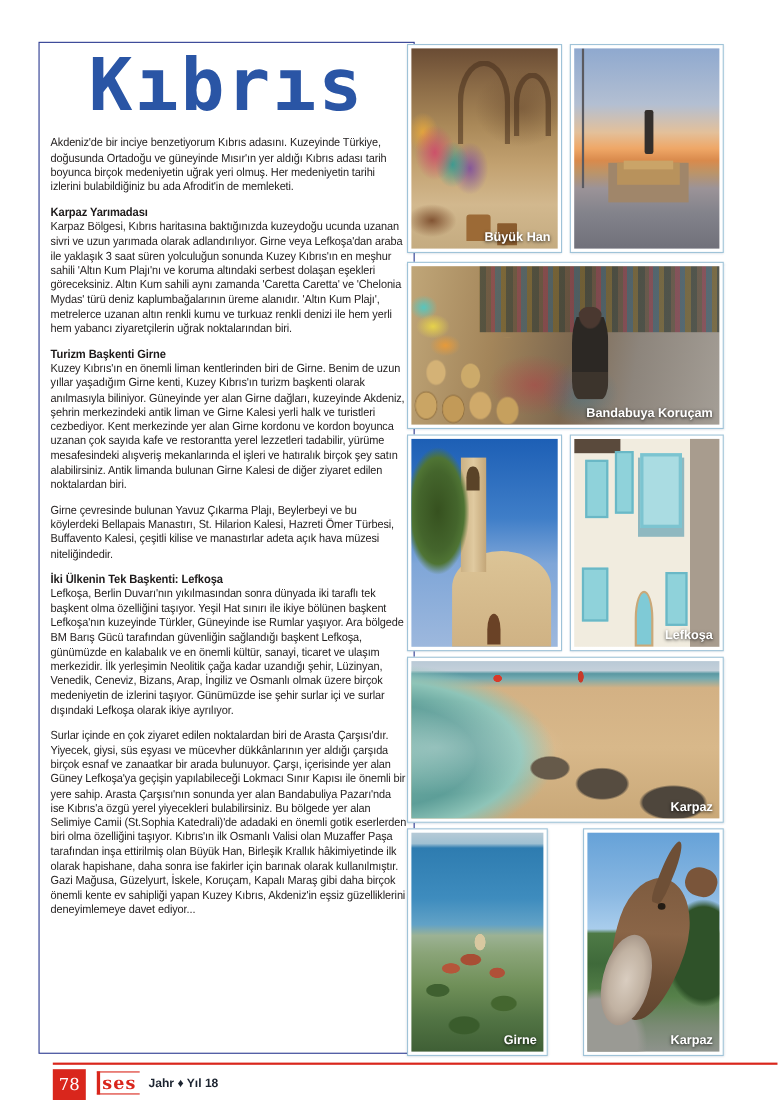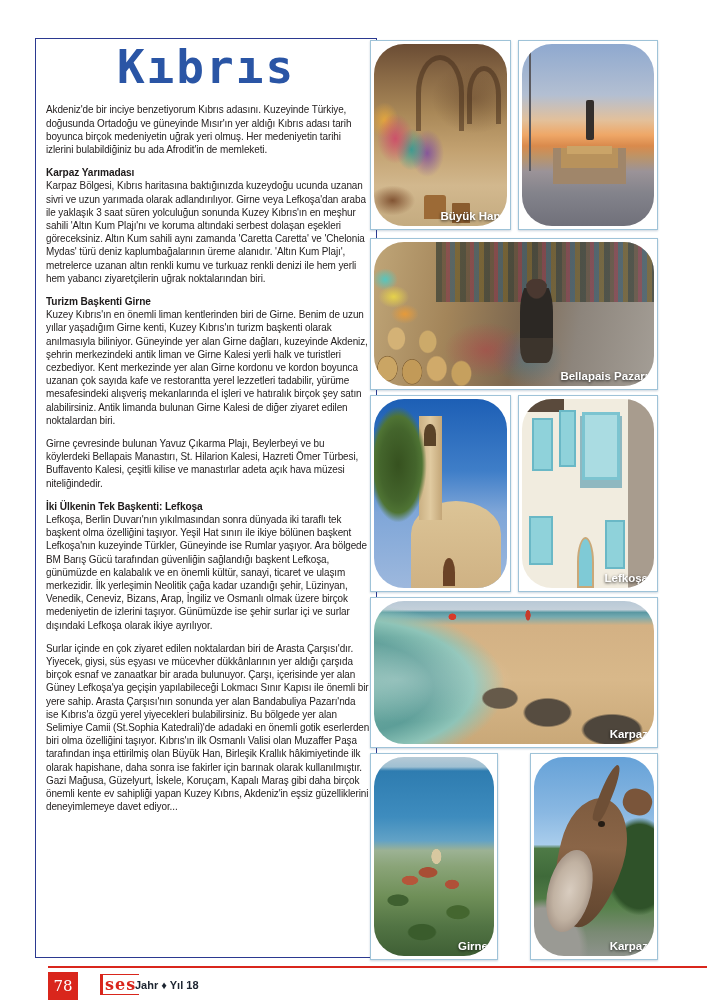--- a/index.html
+++ b/index.html
@@ -9,21 +9,21 @@
   .page { position:relative; width:707px; height:1000px; background:#fff; }
 
   
   .text-frame {
     position:absolute; left:35px; top:38px; width:342px; height:920px;
     border:1.5px solid #2b3990; overflow:hidden; background:#fff;
   }
   .masthead { text-align:center; padding-top:4px; }
   .title {
     font-family:"DejaVu Sans Mono", monospace; font-weight:bold;
-    font-size:46px; line-height:1.05; color:#2a55a5; letter-spacing:2px;
+    font-size:66px; line-height:1.05; color:#2a55a5; letter-spacing:2px;
   }
   .byline { margin-top:8px; font-size:12px; font-weight:bold; color:#221f1f; }
 
   .article {
     margin:12px 0 0 10px; width:348px;
     transform:scaleX(0.93); transform-origin:0 0;
     font-size:10.7px; line-height:13.2px; color:#262222; letter-spacing:-0.1px;
   }
   .article p { margin:0 0 10px 0; }
   .article h3 { font-size:10.9px; font-weight:bold; color:#1d1a1a; margin:0; }
@@ -33,21 +33,21 @@
   .prow { display:flex; gap:7px; }
   .r1 { height:190px; margin-bottom:8px; }
   .r2 { height:152px; margin-bottom:5px; }
   .r3 { height:197px; margin-bottom:5px; }
   .r4 { height:151px; margin-bottom:5px; }
   .r5 { height:207px;gap:32px; }
   .frame {
     flex:1; background:#fff; padding:3px; border:1px solid #9fc3d8;
     box-shadow:0 1px 2px rgba(40,80,120,.25);
   }
-  .photo { position:relative; width:100%; height:100%; overflow:hidden;border-radius:30px; }
+  .photo { position:relative; width:100%; height:100%; overflow:hidden; }
   .caption {
     position:absolute; right:6px; bottom:4px; color:#fff; font-size:11.5px;
     font-weight:bold; text-shadow:0 1px 3px rgba(0,0,0,.8); white-space:nowrap;
   }
 
   
   .p-han { background:
     radial-gradient(26px 36px at 16% 52%, rgba(206,74,106,.9), transparent 70%),
     radial-gradient(22px 30px at 28% 58%, rgba(47,154,148,.9), transparent 70%),
     radial-gradient(24px 34px at 40% 60%, rgba(122,74,160,.85), transparent 70%),
@@ -158,21 +158,21 @@
   .footer-rule { position:absolute; left:48px; right:0; top:966px; height:2px; background:#d9261c; }
   .page-num {
     position:absolute; left:48px; top:972px; width:30px; height:28px; background:#d9261c;
     color:#fff; font-family:"DejaVu Serif", serif; font-size:15px;
     display:flex; align-items:center; justify-content:center;
   }
   .logo {
     position:absolute; left:88px; top:974px; height:21px; display:flex; align-items:center;
     border-left:3px solid #d9261c; border-top:1px solid #d9261c; border-bottom:1px solid #d9261c;
     padding:0 3px 0 2px; color:#d9261c; font-family:"DejaVu Serif", serif;
-    font-weight:bold; font-size:16px; letter-spacing:1px;margin-left:12px;
+    font-weight:bold; font-size:16px; letter-spacing:1px;
   }
   .edition { position:absolute; left:135px; top:979px; font-size:11px; font-weight:bold; color:#1c2430; }
 </style>
 </head>
 <body>
 
 <div class="page">
 
   <div class="text-frame">
     <div class="masthead">
@@ -210,21 +210,21 @@
         </div>
       </div>
     </div>
 
     <div class="prow r2">
       <div class="frame">
         <div class="photo p-pazar">
           <div class="hang"></div>
           <div class="sacks"></div>
           <div class="figure"></div>
-          <span class="caption">Bellapais Pazarı</span>
+          <span class="caption">Bandabuya Koruçam</span>
         </div>
       </div>
     </div>
 
     <div class="prow r3">
       <div class="frame">
         <div class="photo p-church">
           <div class="church-body"></div>
           <div class="church-tower"></div>
           <div class="bell"></div>

